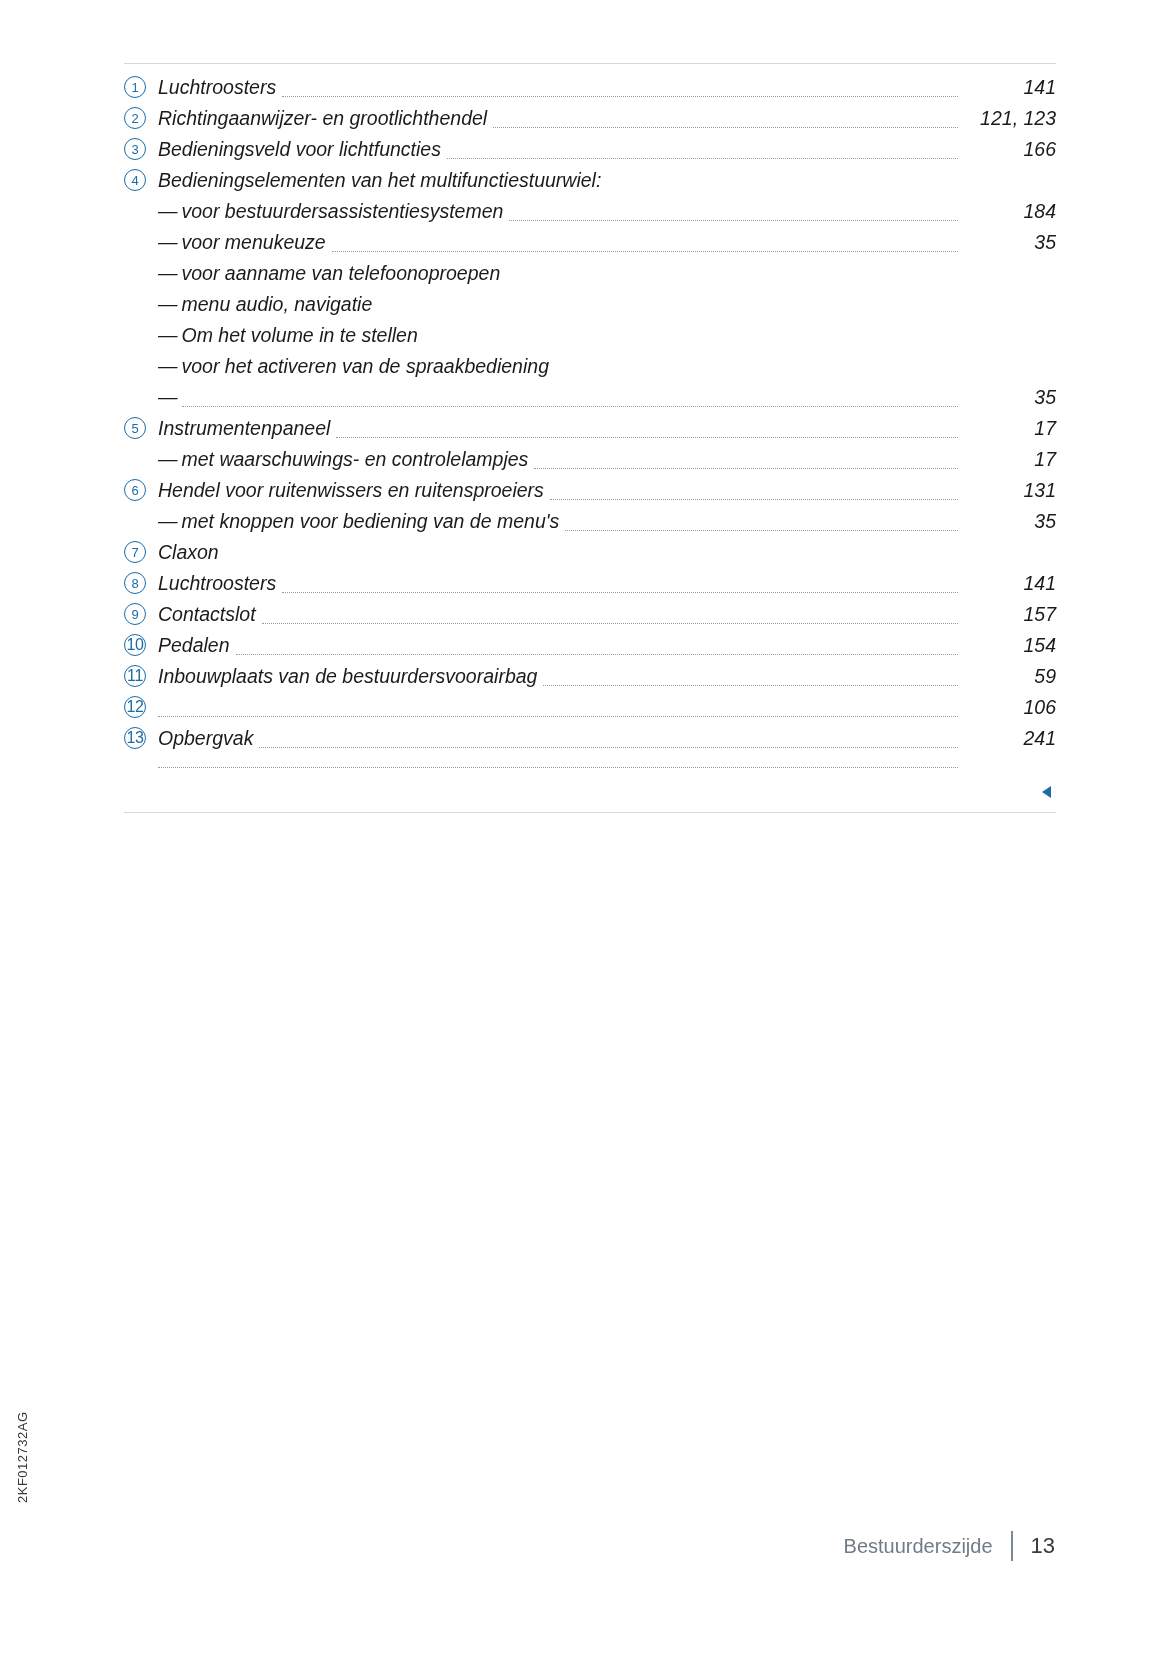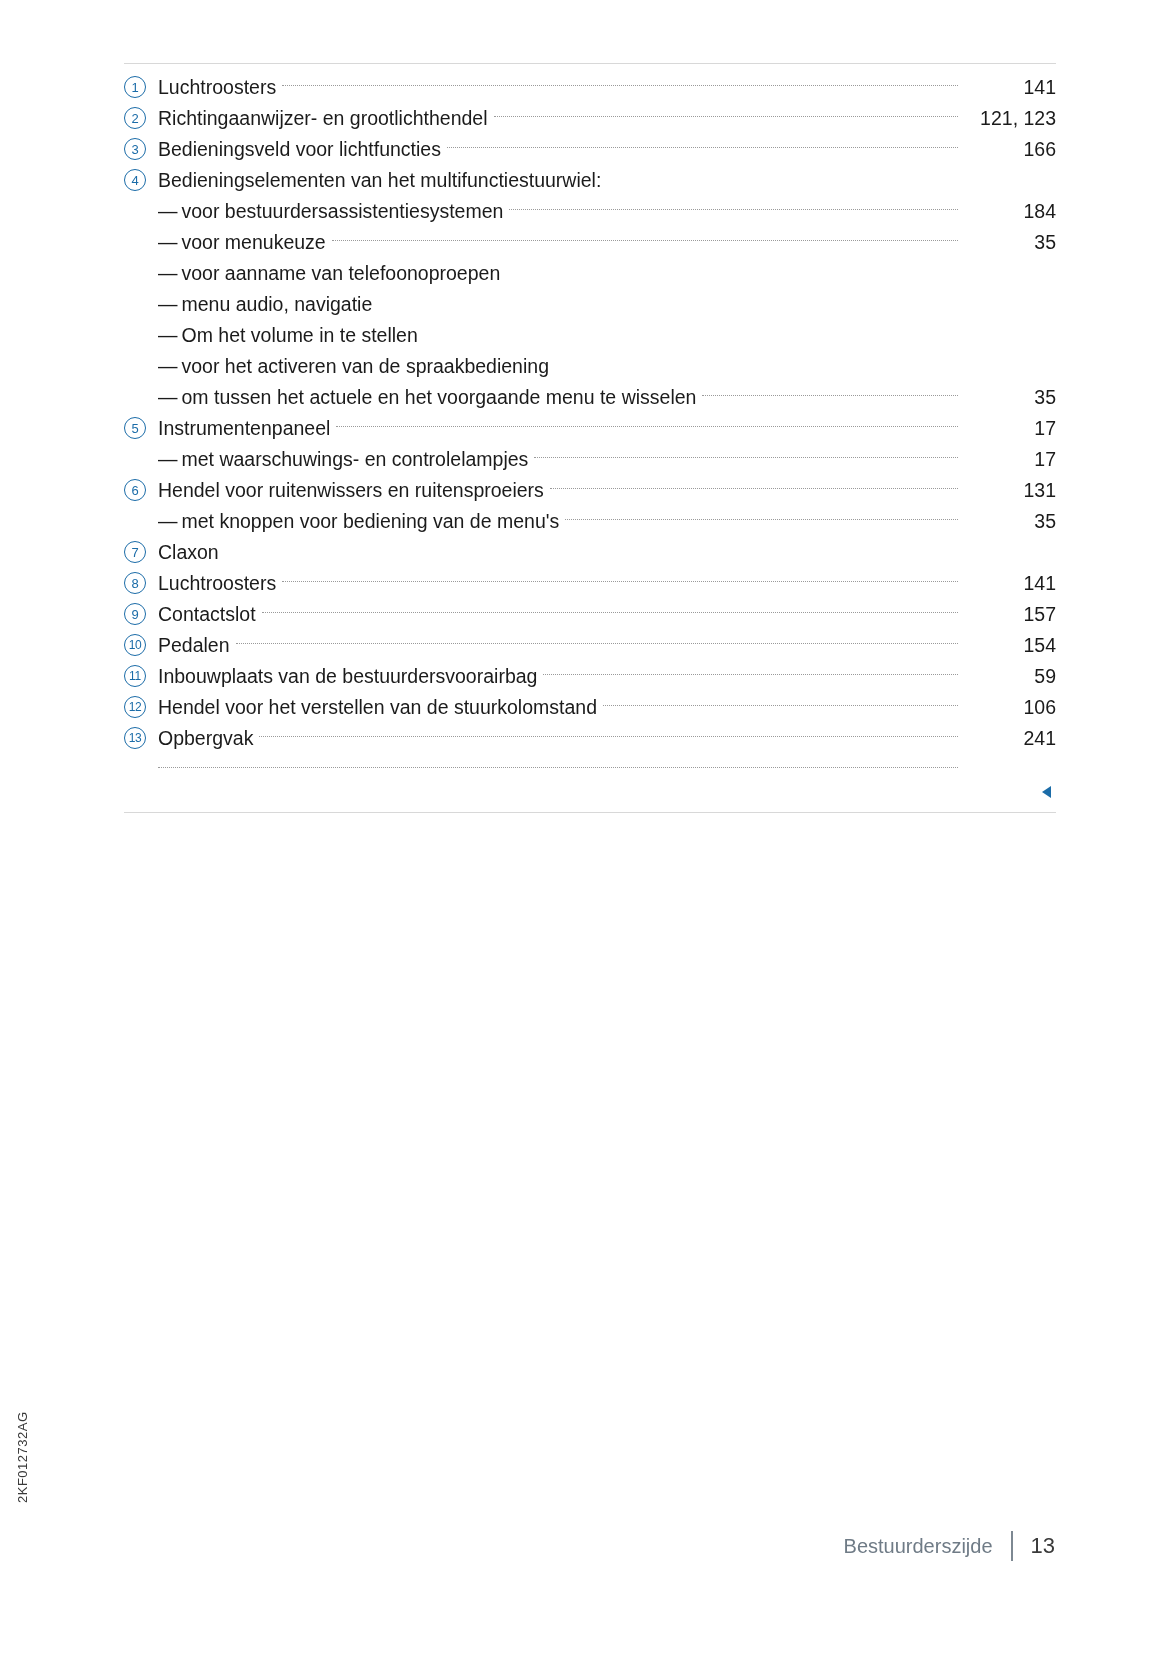--- a/index.html
+++ b/index.html
@@ -71,27 +71,28 @@
     width: 22px;
     height: 22px;
     border: 1.3px solid #1b6ca8;
     border-radius: 50%;
     color: #1b6ca8;
     font-size: 13px;
     line-height: 1;
     letter-spacing: -0.3px;
     box-sizing: border-box;
   }
-  .circ.wide { font-size: 12px; }
+  .circ.wide { font-size: 16px; }
 
   .body {
     flex: 1 1 auto;
     display: flex;
-    align-items: flex-start;
+    align-items: flex-end;
     min-width: 0;
+    font-style: italic;
   }
 
   .dash {
     flex: 0 0 auto;
     padding-right: 4px;
     color: #1b1b1b;
   }
 
   .label {
     flex: 0 0 auto;
@@ -291,21 +292,20 @@
         <span class="label">voor het activeren van de spraakbediening</span>
         <span class="leader none"></span>
         <span class="pageno"></span>
       </span>
     </div>
 
     <div class="row">
       <span class="marker"></span>
       <span class="body">
         <span class="dash">—</span>
-        <span class="label">om tussen het actuele en het voorgaande menu te wisselen</span>
         <span class="leader"></span>
         <span class="pageno">35</span>
       </span>
     </div>
 
     <div class="row">
       <span class="marker">
           <span class="circ">5</span>
         </span>
       <span class="body">
@@ -399,21 +399,20 @@
         <span class="leader"></span>
         <span class="pageno">59</span>
       </span>
     </div>
 
     <div class="row">
       <span class="marker">
           <span class="circ wide">12</span>
         </span>
       <span class="body">
-        <span class="label">Hendel voor het verstellen van de stuurkolomstand</span>
         <span class="leader"></span>
         <span class="pageno">106</span>
       </span>
     </div>
 
     <div class="row">
       <span class="marker">
           <span class="circ wide">13</span>
         </span>
       <span class="body">

